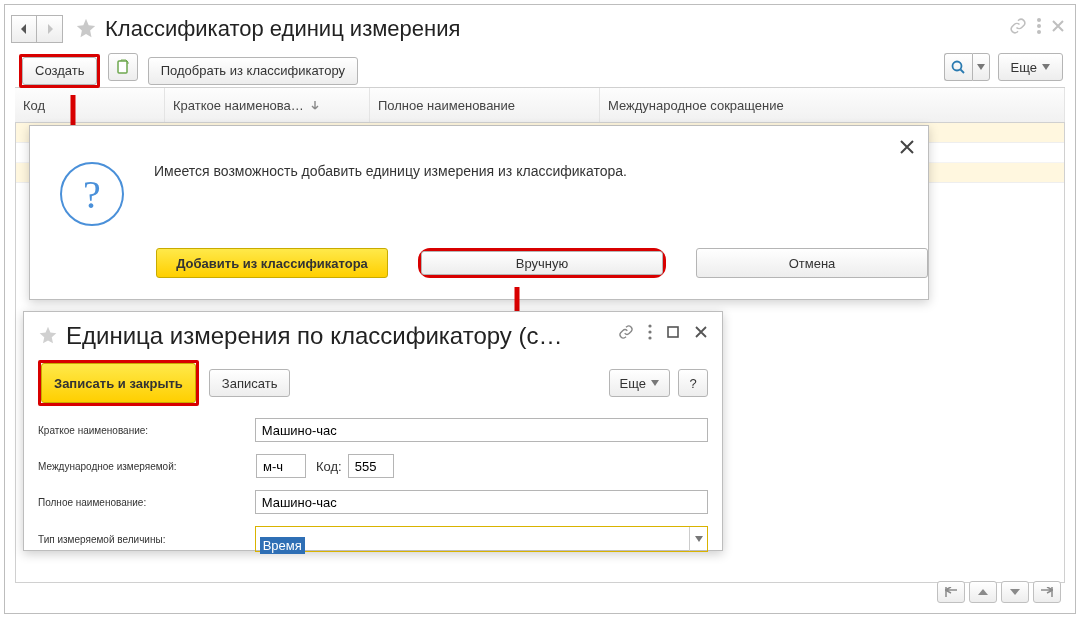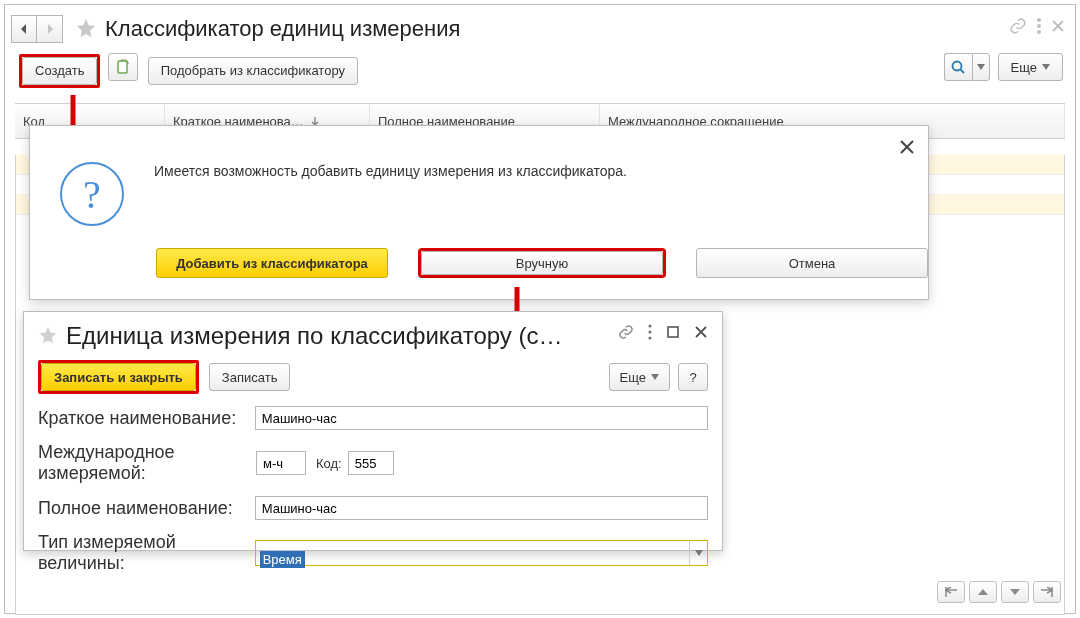--- a/index.html
+++ b/index.html
@@ -27,21 +27,21 @@
   .btn { display: inline-flex; align-items: center; justify-content: center; height: 28px; padding: 0 12px; border: 1px solid #b5b5b5; background: linear-gradient(#fff,#ededed); cursor: pointer; font-size: 13px; border-radius: 3px; }
   .create-wrap { display: inline-block; border: 3px solid #d80000; border-radius: 2px; margin-right:4px; }
   .create-wrap .btn { border: 1px solid #b5b5b5; }
   .icon-btn { width: 30px; padding: 0; }
   .tb-search { display: inline-flex; align-items:center; }
   .tb-search .lens { width:28px; height:28px; border:1px solid #b5b5b5; border-right:none; border-radius:3px 0 0 3px; background:linear-gradient(#fff,#ededed); display:flex; align-items:center; justify-content:center; }
   .tb-search .caret { width:18px; height:28px; border:1px solid #b5b5b5; border-radius:0 3px 3px 0; background:linear-gradient(#fff,#ededed); display:flex; align-items:center; justify-content:center; }
   .tb-right { position: absolute; right: 12px; top: 6px; display: flex; gap: 8px; }
 
   
-  .table-hdr { height: 36px; background: linear-gradient(#fdfdfd,#f1f1f1); border-top: 1px solid #d0d0d0; border-bottom: 1px solid #d0d0d0; display: flex; align-items: center; font-size: 13px; color: #444; margin: 16px 10px; }
+  .table-hdr { height: 36px; background: linear-gradient(#fdfdfd,#f1f1f1); border-top: 1px solid #d0d0d0; border-bottom: 1px solid #d0d0d0; display: flex; align-items: center; font-size: 13px; color: #444; margin: 0 10px; }
   .table-hdr > div { padding: 0 8px; border-right: 1px solid #e4e4e4; height: 100%; display: flex; align-items: center; gap: 6px; }
   .col-code { width: 150px; }
   .col-short { width: 205px; }
   .col-full { width: 230px; }
   .col-intl { flex: 1; }
   .sort-arrow svg { width: 10px; height: 10px; fill: #888; }
   .table-body { margin: 0 10px; border: 1px solid #d0d0d0; border-top:none; height: 460px; position: relative; background:#fff; }
 
   
   .red-arrow-1 { position: absolute; left: 56px; top: 90px; }
@@ -50,41 +50,41 @@
   
   .popup1 { position: absolute; left: 24px; top: 120px; width: 900px; height: 175px; background: #fff; border: 1px solid #bdbdbd; box-shadow: 0 3px 10px rgba(0,0,0,0.18); }
   .popup1 .close { position: absolute; right: 12px; top: 12px; cursor:pointer; }
   .popup1 .close svg { width: 18px; height: 18px; stroke: #444; stroke-width: 2; fill: none; }
   .q-row { display: flex; padding: 36px 20px 0 30px; gap: 30px; }
   .q-icon { width: 64px; height: 64px; border: 2px solid #4a90d9; border-radius: 50%; display: flex; align-items: center; justify-content: center; font-size: 40px; color: #4a90d9; font-family: Georgia, serif; }
   .q-text { font-size: 14px; color: #333; line-height: 1.4; }
   .popup1-btns { display: flex; gap: 30px; padding-left: 126px; margin-top: 22px; }
   .btn-yellow { background: linear-gradient(#ffe94a,#ffcf00); border: 1px solid #c8ab00; font-weight: bold; }
   .p1-btn { width: 248px; height: 30px; }
-  .manual-wrap { border: 3px solid #d80000; border-radius: 4px; }
+  .manual-wrap { border: 3px solid #d80000; border-radius: 12px; }
   .manual-wrap .btn { border: 1px solid #b5b5b5; width:242px; height:24px; }
 
   
   .red-arrow-2 { position: absolute; left: 500px; top: 282px; }
   .red-arrow-2 svg { width: 24px; height: 44px; }
 
   
   .popup2 { position: absolute; left: 18px; top: 306px; width: 700px; height: 240px; background: #fff; border: 1px solid #bdbdbd; box-shadow: 0 3px 10px rgba(0,0,0,0.20); padding: 10px 14px; }
   .p2-hdr { display: flex; align-items: center; position: relative; height: 28px; }
   .p2-hdr .star2 svg { width: 20px; height: 20px; fill: #d0d0d0; }
   .p2-title { font-size: 24px; color: #222; margin-left: 8px; }
   .p2-hdr-right { position: absolute; right: 0; top: 2px; display: flex; gap: 14px; align-items:center; }
   .p2-hdr-right svg { fill: #777; }
   .p2-tb { display: flex; align-items: center; gap: 10px; margin-top: 10px; position: relative; }
   .write-close-wrap { border: 3px solid #d80000; border-radius: 2px; }
-  .write-close-wrap .btn { height: 28px; }
+  .write-close-wrap .btn { height: 40px; }
   .p2-tb-right { position: absolute; right: 0; display: flex; gap: 8px; }
   .p2-tb-right .btn { padding: 0 10px; }
   .form-row { display: flex; align-items: center; margin-top: 12px; }
-  .form-label { width: 218px; font-size: 18px; color: #333; }
+  .form-label { width: 218px; font-size: 10px; color: #333; }
   .form-input { height: 24px; border: 1px solid #b5b5b5; padding: 4px 6px; font-size: 13px; background:#fff; }
   .fi-short { width: 456px; }
   .fi-intl { width: 50px; }
   .fi-code { width: 46px; }
   .fi-full { width: 456px; }
   .code-lbl { margin: 0 6px 0 10px; }
   .type-wrap { display:flex; border: 1px solid #d9b300; width: 456px; height: 26px; align-items:center; }
   .type-sel { flex:1; height:24px; border:none; padding:0 4px; display:flex; align-items:center;margin-top:12px; }
   .type-sel span { background:#2f6fb5; color:#fff; padding:1px 3px; }
   .type-caret { width:18px; border-left:1px solid #ccc; height:24px; display:flex; align-items:center; justify-content:center; }

